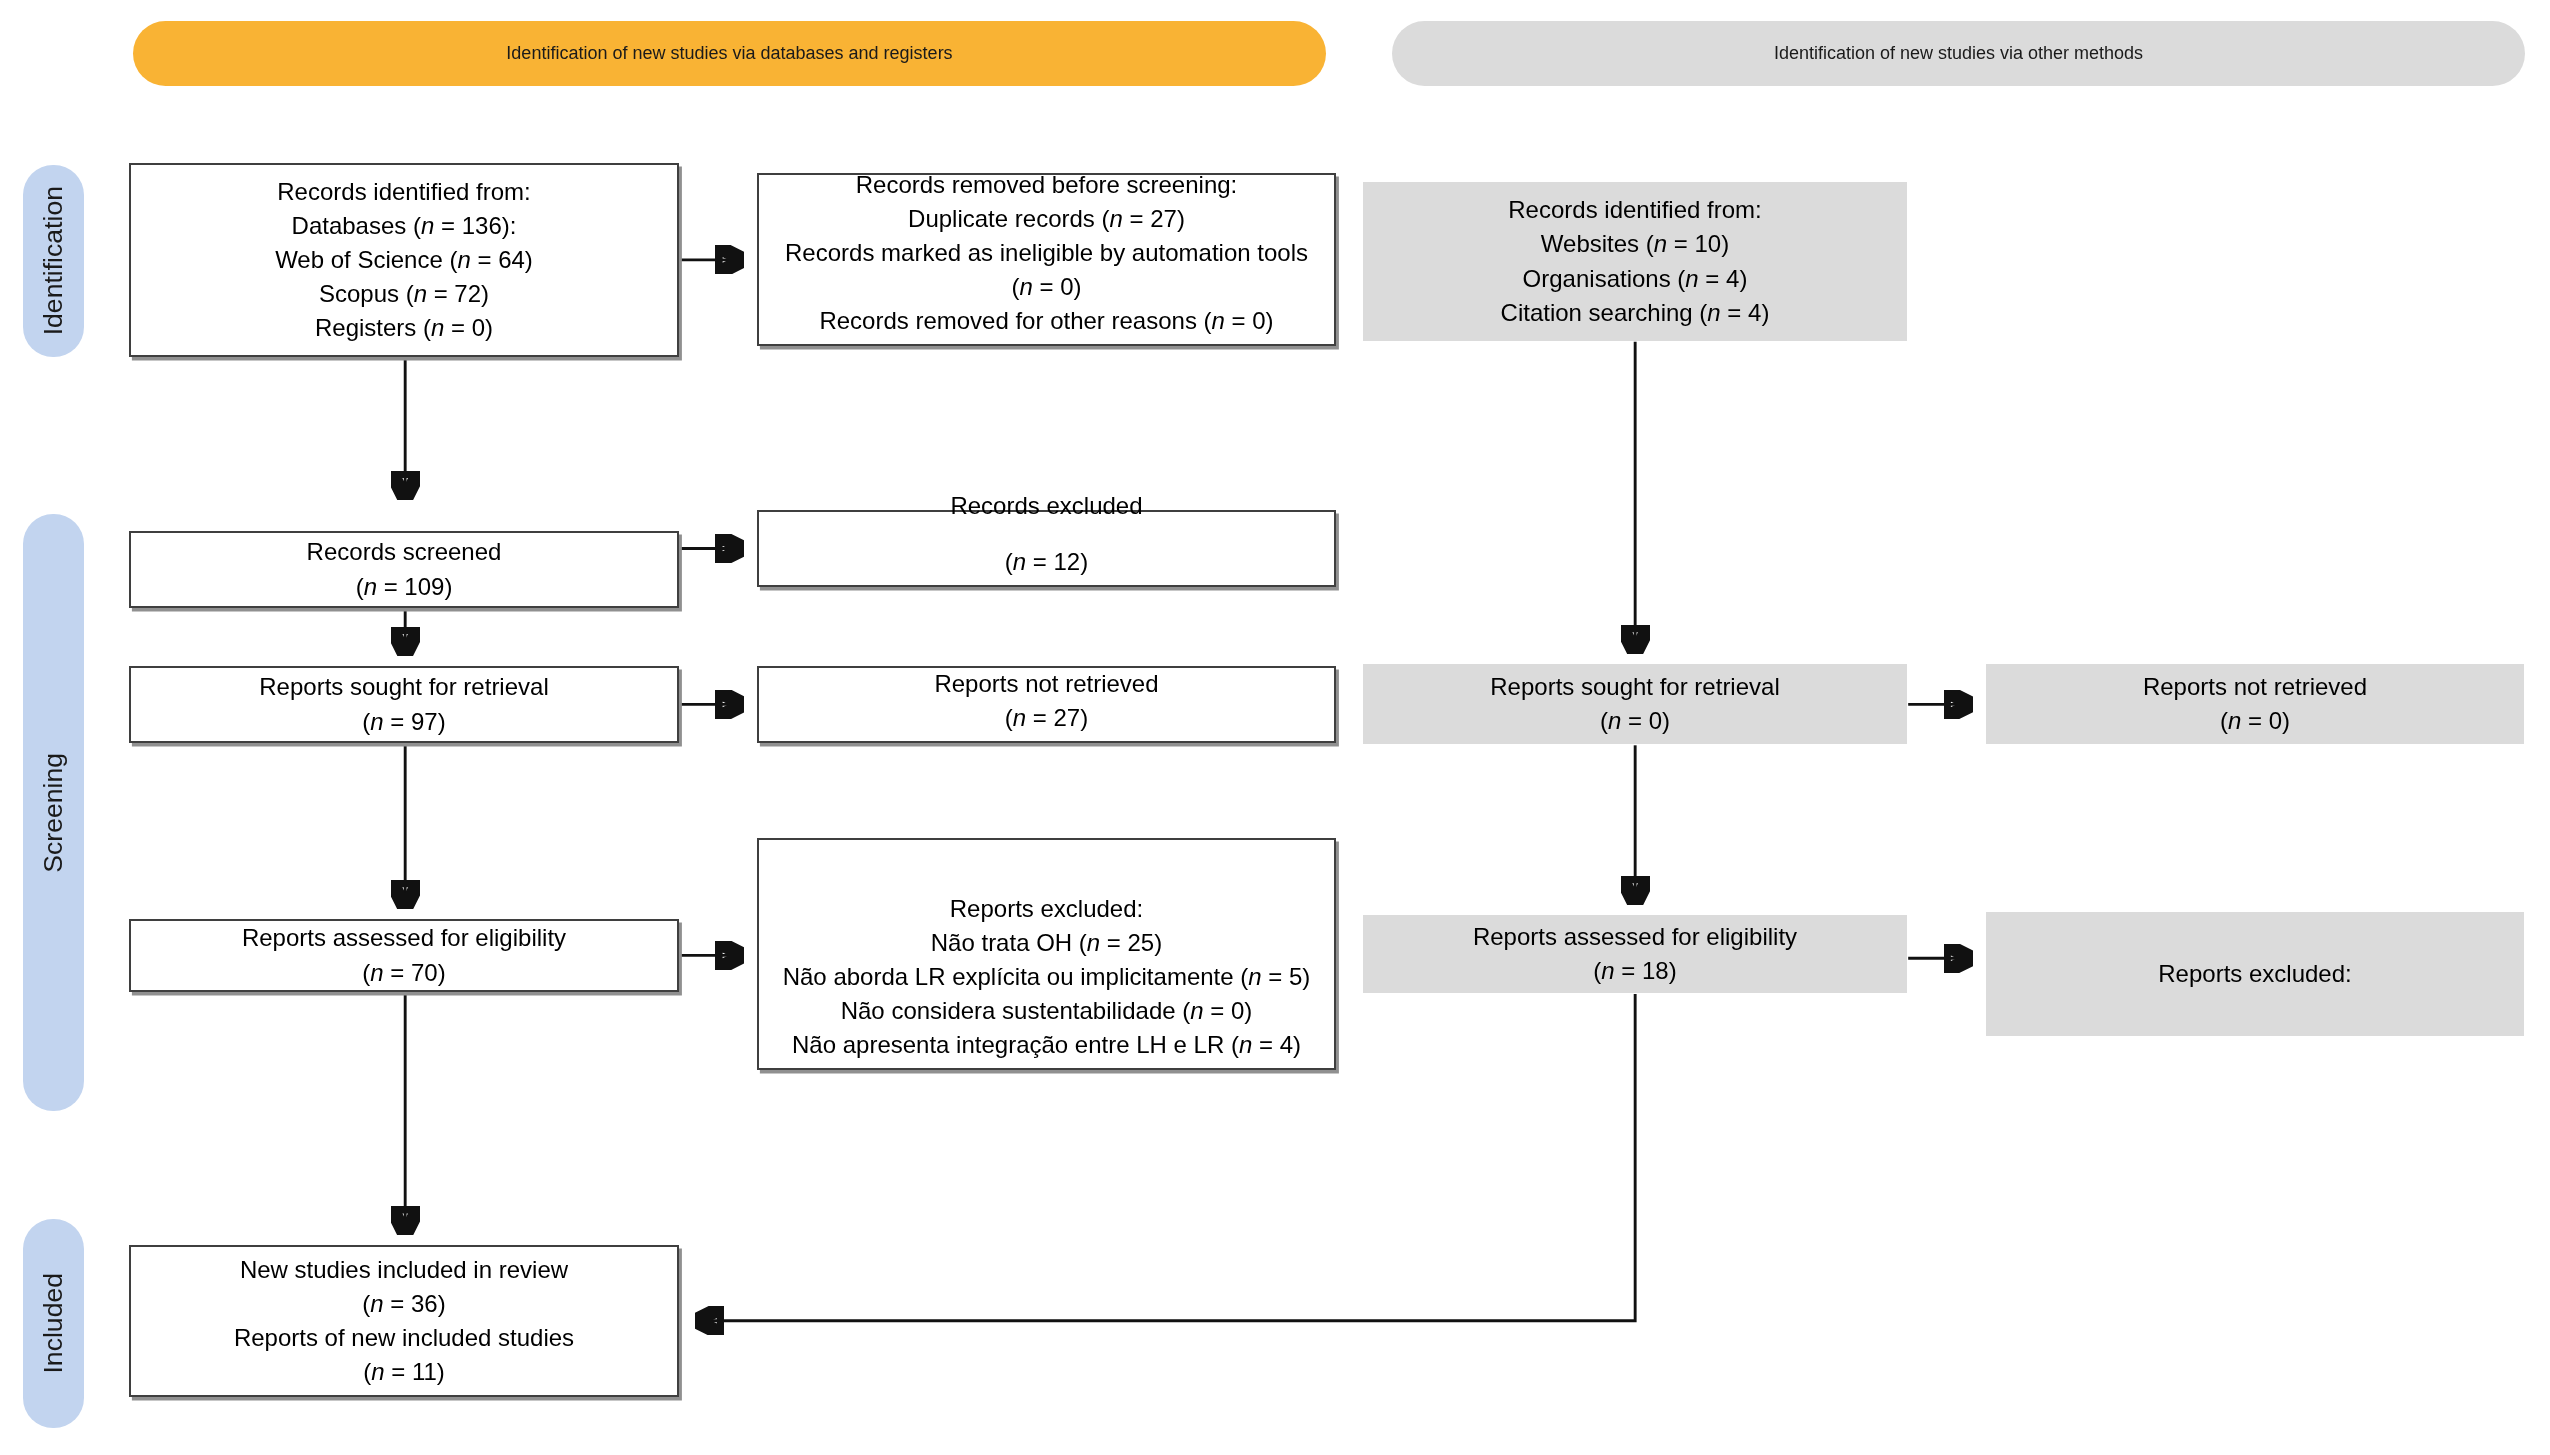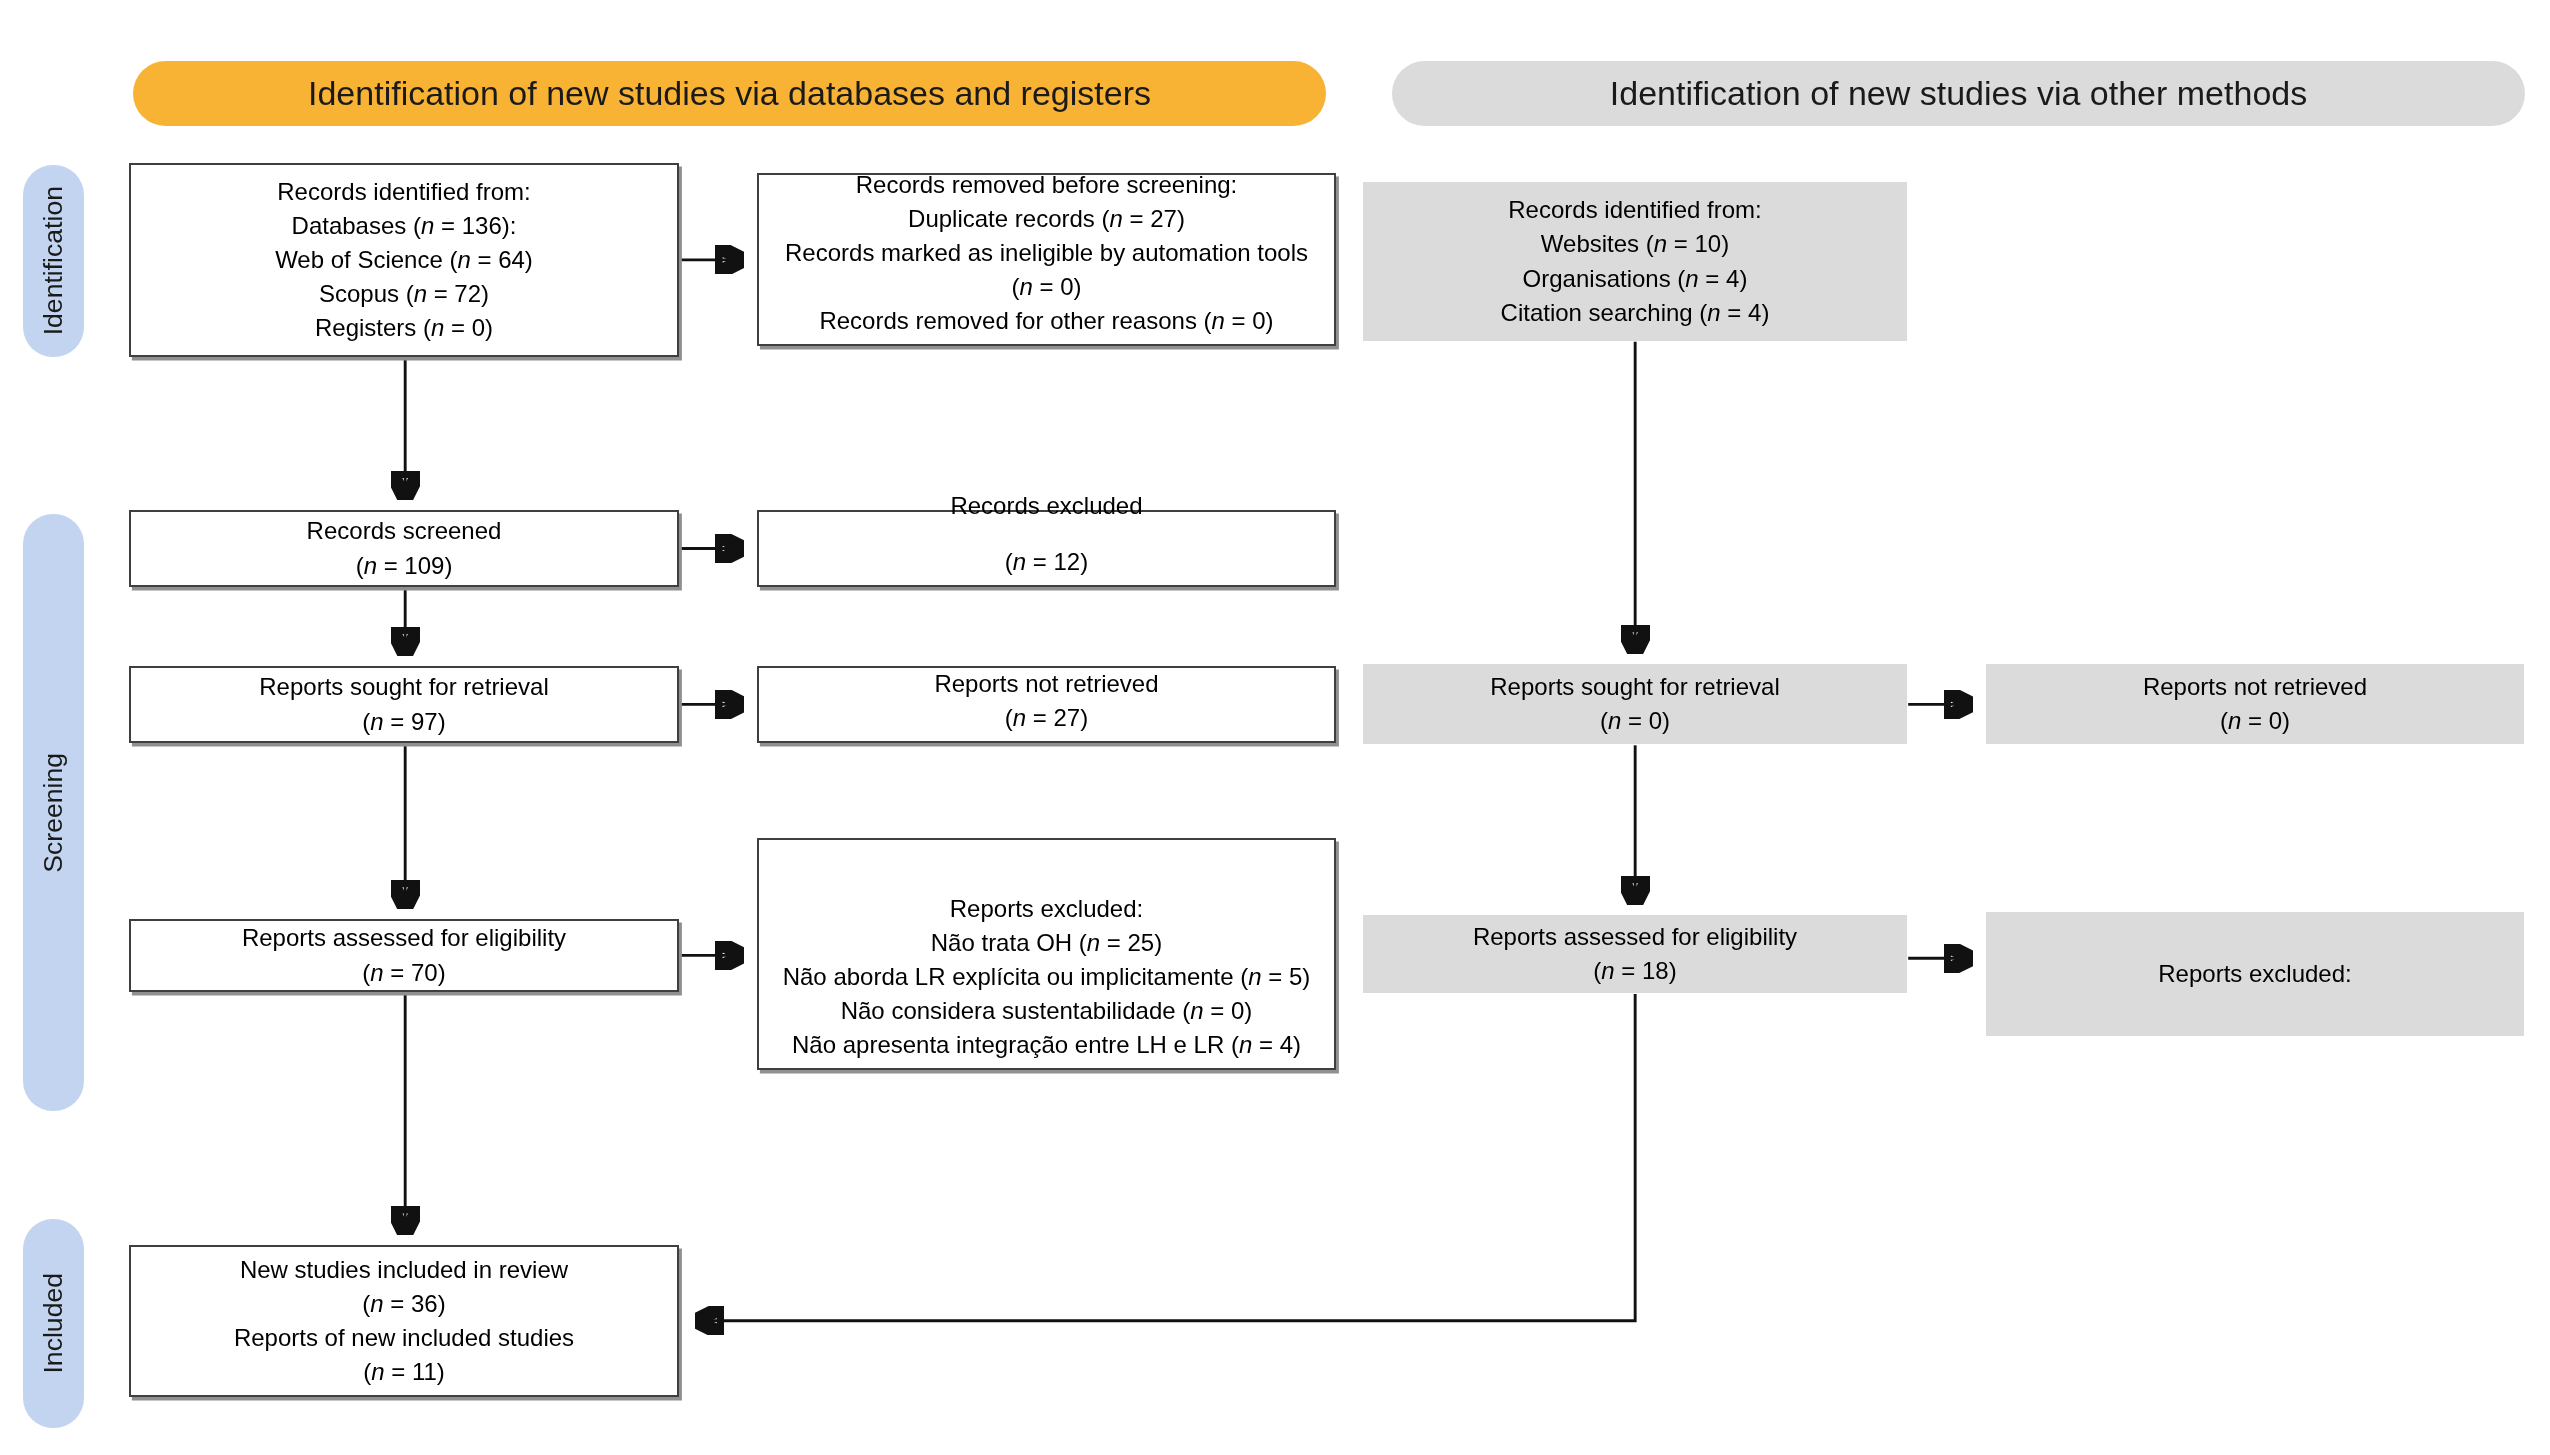--- a/index.html
+++ b/index.html
@@ -17,23 +17,22 @@
     background:#ffffff;
     font-family:"Liberation Sans","DejaVu Sans",sans-serif;
     color:#000;
     overflow:hidden;
   }
   .banner{
     position:absolute;
     height:65px;
     border-radius:33px;
     display:flex;align-items:center;justify-content:center;
-    font-size:34px;
+    font-size:18px;
     color:#1a1a1a;
-    margin-top:40px;
   }
   .banner.db{left:133px;top:21px;width:1193px;background:var(--banner-db);}
   .banner.other{left:1392px;top:21px;width:1133px;background:var(--banner-other);}
   .pill{
     position:absolute;
     left:23px;width:61px;
     background:var(--pill);
     border-radius:30px;
     display:flex;align-items:center;justify-content:center;
     font-size:26.6px;color:#1a1a1a;
@@ -59,21 +58,21 @@
     border:2.3px solid var(--border);
     box-shadow:2.9px 3.5px 0 #909090;
   }
   .box.gray{
     background:var(--gray-box);
   }
   .box i{font-style:italic;}
   
   .a{left:129px;width:550px;}
   .a1{top:163px;height:194px;}
-  .a2{top:510px;height:77px;}
+  .a2{top:531px;height:77px;}
   .a3{top:666px;height:77px;}
   .a4{top:919px;height:73px;}
   .a5{top:1245px;height:152px;}
   
   .b{left:757px;width:579px;justify-content:flex-end;}
   .b1{top:173px;height:173px;}
   .b2{top:510px;height:77px;gap:22px;}
   .b3{top:666px;height:77px;}
   .b4{top:838px;height:232px;}
   

